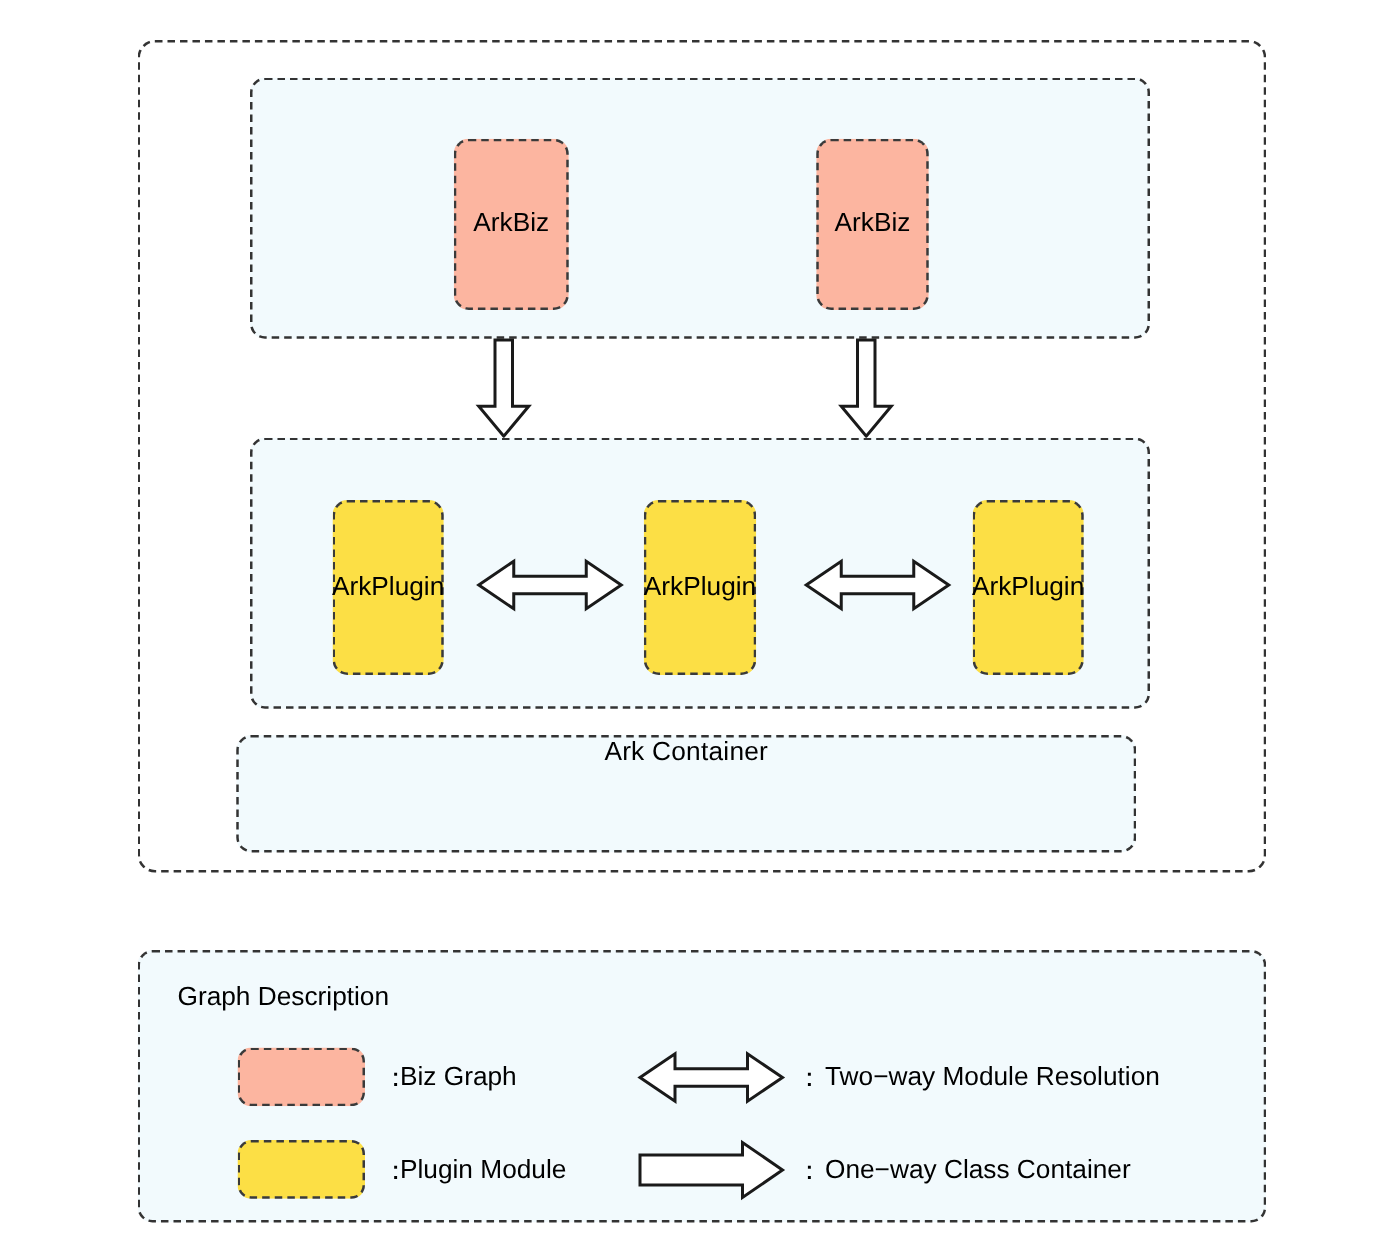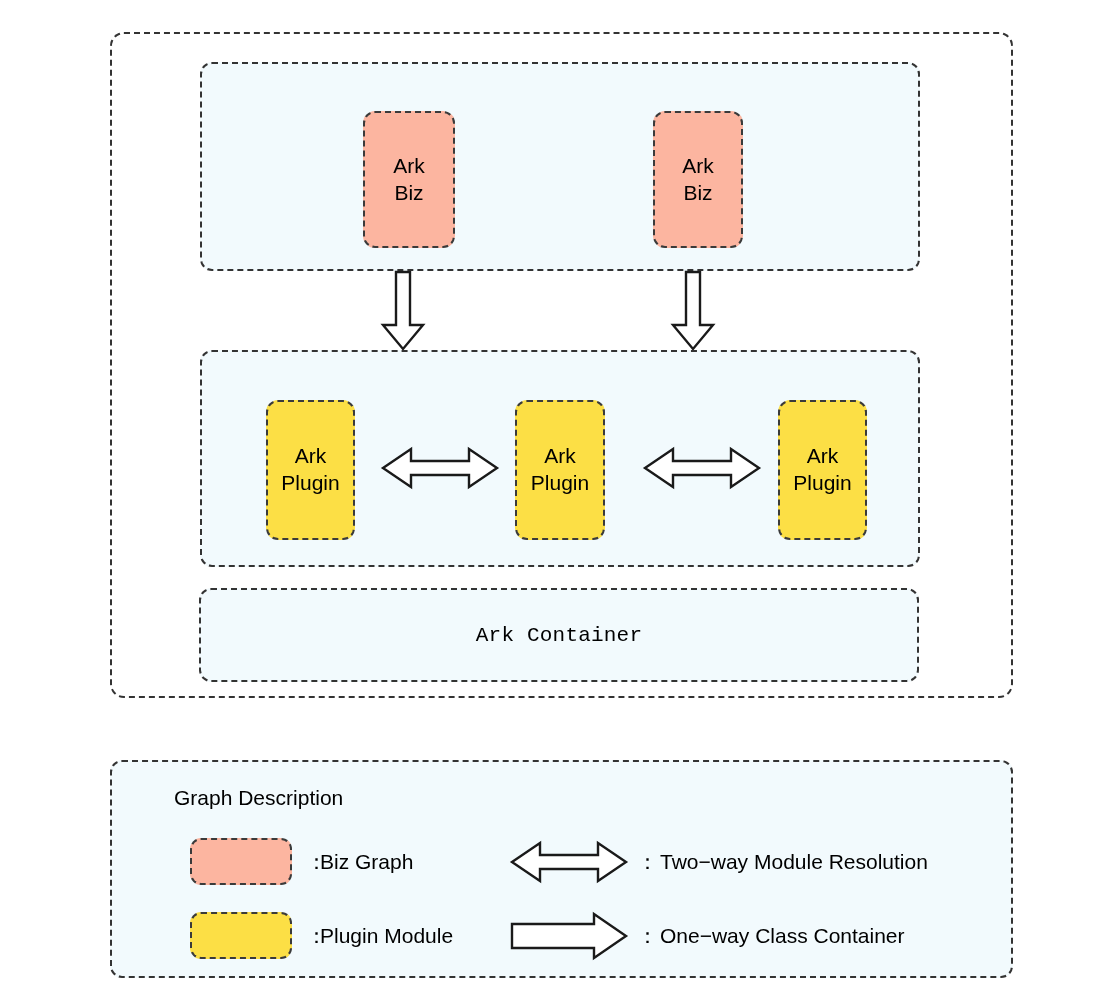--- a/index.html
+++ b/index.html
@@ -41,37 +41,36 @@
   .panel {
     position: absolute;
     box-sizing: border-box;
     border: 2px dashed #333333;
     border-radius: 12px;
     background: #f2fafd;
   }
   .panel-biz   { left: 200px; top: 62px;  width: 720px; height: 209px; }
   .panel-plugin{ left: 200px; top: 350px; width: 720px; height: 217px; }
   .panel-container {
-    left: 199px; top: 588px; width: 720px; height: 94px;
-    display: flex; align-items: center; justify-content: center; font-family: Liberation Mono, monospace;
+    left: 189px; top: 588px; width: 720px; height: 94px;
+    display: flex; justify-content: center;
   }
   .container-label {
     font-size: 21px;
     letter-spacing: 0.2px;
     color: #000000;
   }
 
   
   .node {
     position: absolute;
     box-sizing: border-box;
     border: 2px dashed #3a3a3a;
     border-radius: 12px;
     display: flex;
-    flex-direction: column;
     align-items: center;
     justify-content: center;
     line-height: 1.28;
     font-size: 21px;
     color: #000000;
     text-align: center;
   }
   .node-biz    { background: #fcb5a0; }
   .node-plugin { background: #fcdf45; }
 
@@ -109,21 +108,20 @@
     border: 2px dashed #333333;
     border-radius: 12px;
     background: #f2fafd;
   }
   .legend-title {
     position: absolute;
     left: 30px;
     top: 24px;
     font-size: 21px;
     color: #000000;
-    margin-left: 32px;
   }
 
   .legend-row {
     position: absolute;
     left: 0;
     width: 100%;
     height: 48px;
   }
   .legend-row-1 { top: 76px; }
   .legend-row-2 { top: 150px; }

